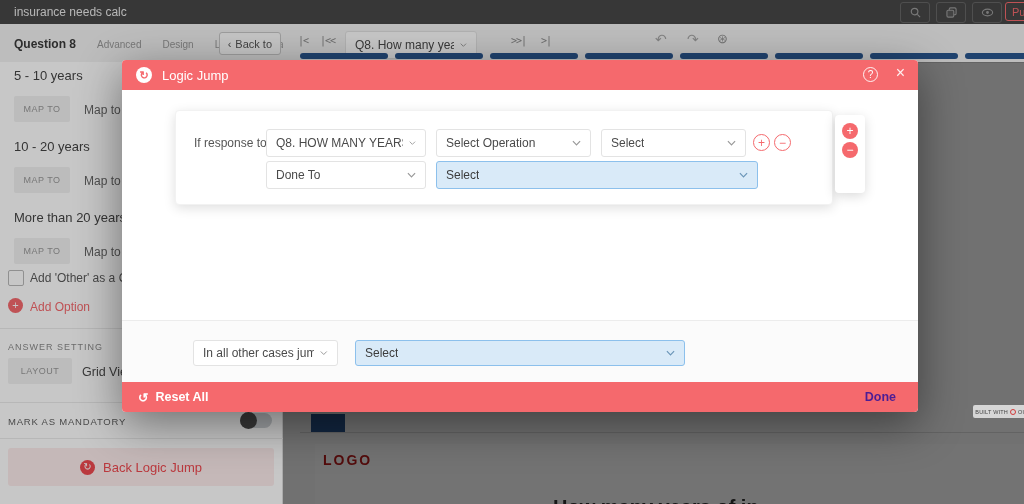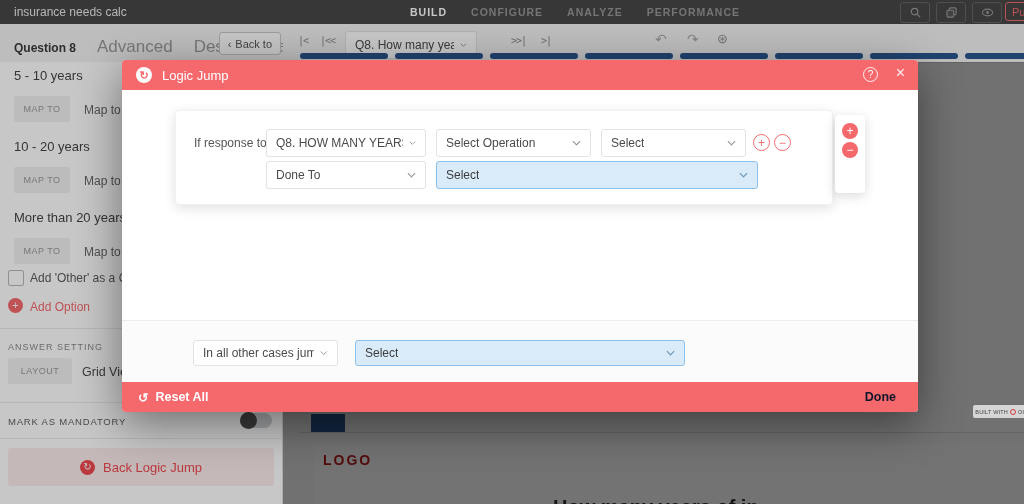--- a/index.html
+++ b/index.html
@@ -17,21 +17,21 @@
   .top-icon-box{width:28px;height:19px;border:1px solid #666;border-radius:3px;
     display:flex;align-items:center;justify-content:center;}
   .publish-btn{left:1005px;top:2px;width:44px;height:19px;border:1px solid #f5696d;
     border-radius:3px;color:#f5696d;font-size:11px;display:flex;align-items:center;
     justify-content:flex-start;padding-left:6px;background:transparent;}
 
   
   .subheader{left:0;top:24px;width:283px;height:38px;background:#f2f2f2;
     border-bottom:1px solid #dedede;z-index:5;}
   .sb-tabs{left:14px;top:13px;display:flex;gap:21px;align-items:baseline;white-space:nowrap;}
-  .sb-tab{font-size:17px;color:#9a9a9a;cursor:pointer;}
+  .sb-tab{font-size:10px;color:#9a9a9a;cursor:pointer;}
   .sb-tab.active{font-size:12px;font-weight:bold;color:#3a3a3a;}
   .back-btn{right:2px;top:8px;height:21px;border:1px solid #c9c9c9;background:#fdfdfd;
     border-radius:3px;font-size:11px;color:#555;display:flex;align-items:center;
     padding:0 8px;gap:4px;}
 
   .toolbar{left:283px;top:24px;width:741px;height:38px;background:#f2f2f2;
     border-bottom:1px solid #dedede;z-index:5;overflow:hidden;}
   .tb-ico{top:11px;font-size:10px;color:#8a8a8a;font-family:"DejaVu Sans Mono",monospace;
     letter-spacing:-1px;cursor:pointer;}
   .q-select{left:62px;top:7px;width:132px;height:24px;}
@@ -111,33 +111,27 @@
   .side-card{left:713px;top:25px;width:30px;height:78px;background:#fff;border-radius:4px;
     box-shadow:0 3px 12px rgba(0,0,0,.15);}
   .circ-fill{left:7px;width:16px;height:16px;border-radius:50%;background:#f5696d;color:#fff;
     font-size:12px;display:flex;align-items:center;justify-content:center;line-height:1;cursor:pointer;}
 
   .m-bottom{left:0;top:260px;width:796px;height:62px;background:#fbfbfb;border-top:1px solid #ececec;
     box-sizing:border-box;}
   .m-footer{left:0;top:322px;width:796px;height:30px;background:#f5696d;border-radius:0 0 4px 4px;
     display:flex;align-items:center;justify-content:space-between;padding:0 16px;box-sizing:border-box;}
   .reset-wrap{display:flex;align-items:center;gap:7px;color:#fff;font-size:12.5px;font-weight:bold;cursor:pointer;}
-  .done-btn{color:#0f172a;font-size:12.5px;font-weight:bold;background:none;border:none;cursor:pointer;}
+  .done-btn{color:#4c1d95;font-size:12.5px;font-weight:bold;background:none;border:none;cursor:pointer;}
 </style>
 </head>
 <body>
 
 <div class="abs topbar">
   <div class="abs topbar-title">insurance needs calc</div>
-  <div class="abs top-tabs">
-    <span class="top-tab active">BUILD</span>
-    <span class="top-tab">CONFIGURE</span>
-    <span class="top-tab">ANALYZE</span>
-    <span class="top-tab">PERFORMANCE</span>
-  </div>
   <div class="abs top-icons">
     <span class="top-icon-box">
       <svg width="11" height="11" viewBox="0 0 12 12">
           <circle cx="5" cy="5" r="3.6" fill="none" stroke="#9a9a9a" stroke-width="1.3"></circle>
           <line x1="8" y1="8" x2="11" y2="11" stroke="#9a9a9a" stroke-width="1.3"></line>
         </svg>
     </span>
     <span class="top-icon-box">
       <svg width="11" height="11" viewBox="0 0 12 12">
           <rect x="3.5" y="1" width="7.5" height="7.5" rx="1.5" fill="none" stroke="#9a9a9a" stroke-width="1.2"></rect>

